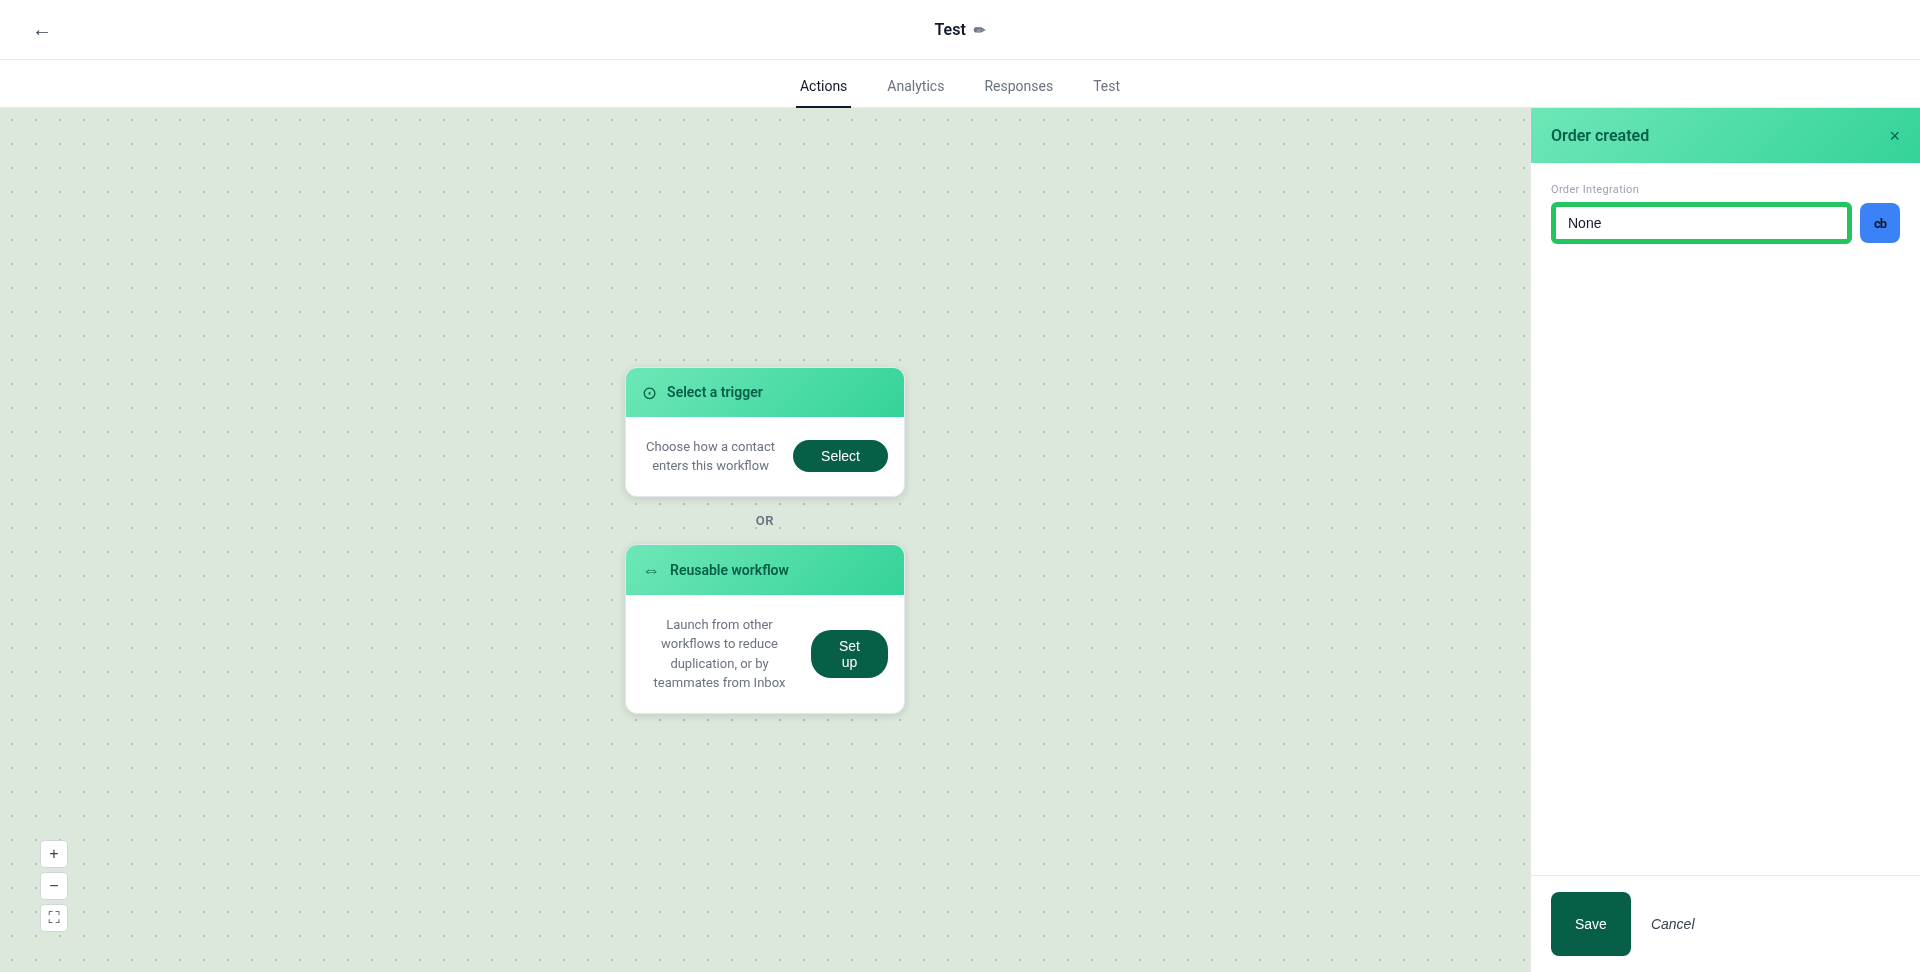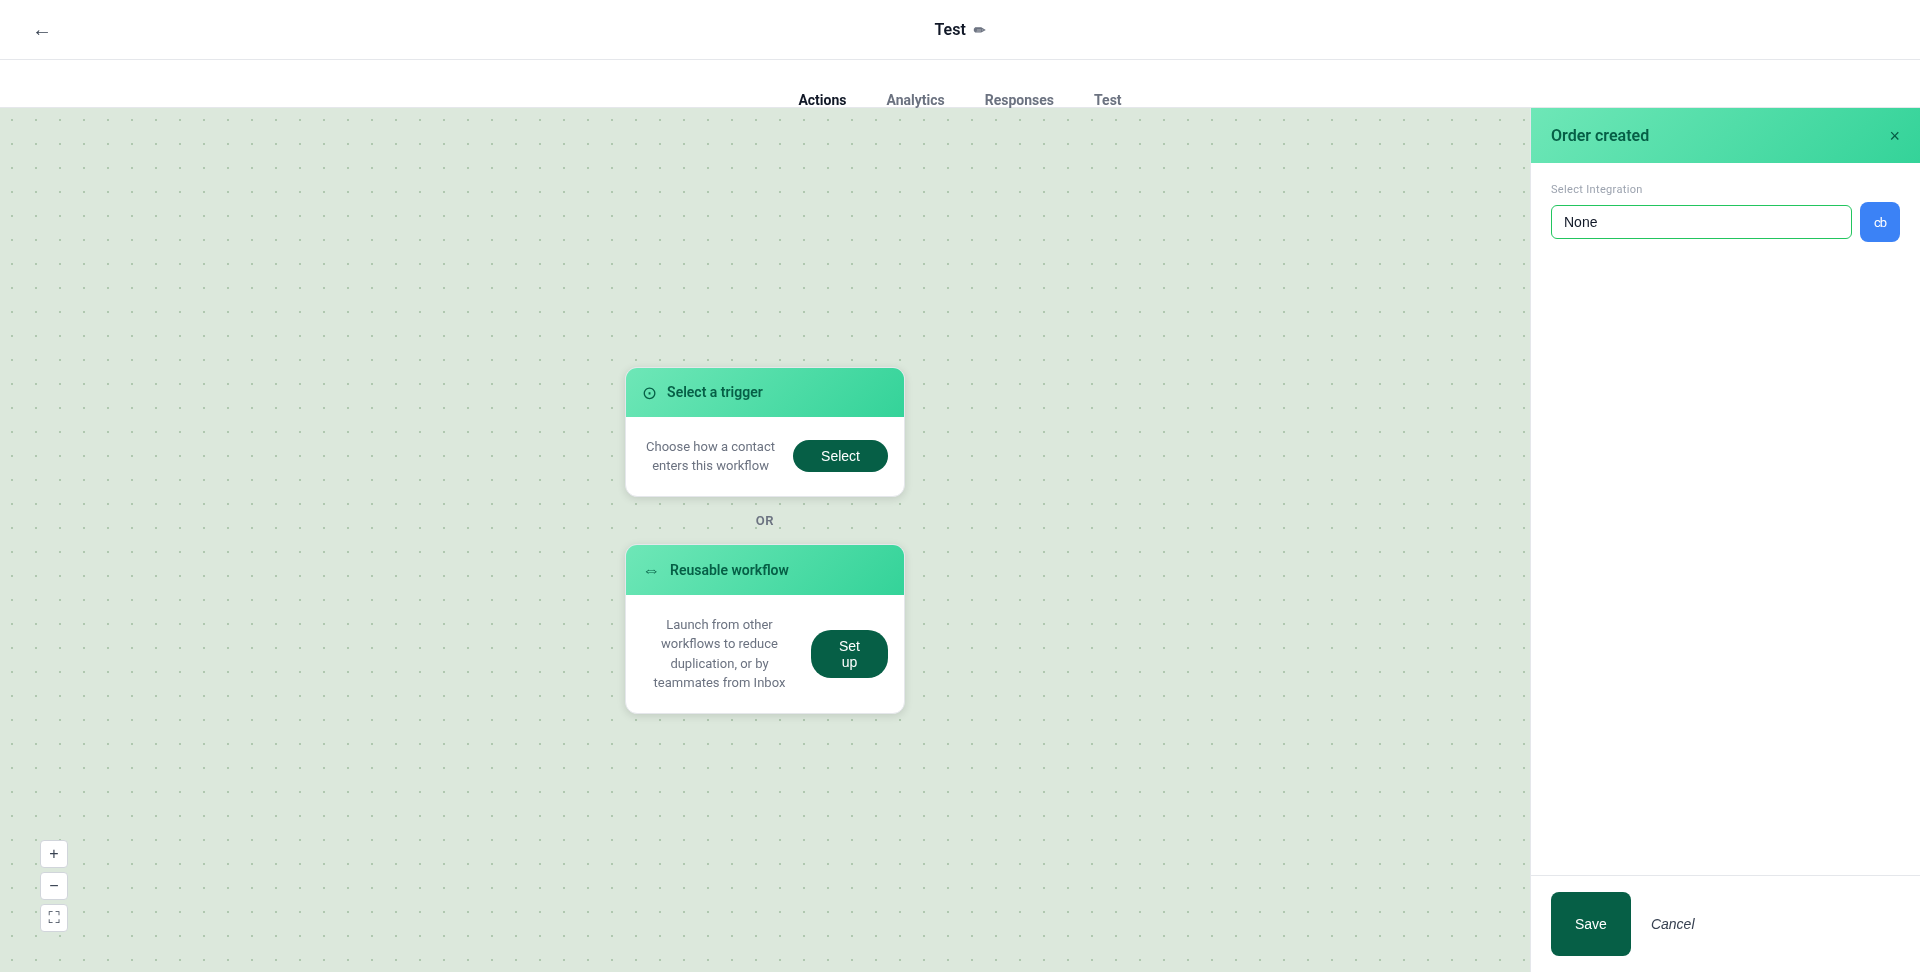--- a/index.html
+++ b/index.html
@@ -50,26 +50,26 @@
       display: flex;
       align-items: flex-end;
       justify-content: center;
       gap: 32px;
       padding: 0 24px;
       flex-shrink: 0;
     }
     .tab {
       padding: 12px 4px;
       font-size: 14px;
-      font-weight: 700;
+      font-weight: 400;
       color: #6b7280;
       cursor: pointer;
       border-bottom: 2px solid transparent;
       position: relative;
-      top: 15px;
+      top: 1px;
     }
     .tab.active {
       color: #111827;
       border-bottom: 2px solid #111827;
     }
 
     
     .main {
       display: flex;
       flex: 1;
@@ -220,38 +220,38 @@
     .panel-field {
       margin-bottom: 20px;
     }
     .panel-input-row {
       display: flex;
       align-items: center;
       gap: 8px;
     }
     .panel-input {
       flex: 1;
-      border: 1px solid #22c55e;
+      border: 5px solid #22c55e;
       border-radius: 6px;
       padding: 8px 12px;
       font-size: 14px;
       color: #111827;
       outline: none;
     }
     .cb-logo {
       width: 40px;
       height: 40px;
       background: #3b82f6;
       border-radius: 8px;
       display: flex;
       align-items: center;
       justify-content: center;
-      color: #ffffff;
+      color: #0f172a;
       font-size: 13px;
-      font-weight: 400;
+      font-weight: 700;
       letter-spacing: -1px;
       flex-shrink: 0;
     }
 
     
     .panel-footer {
       padding: 16px 20px;
       border-top: 1px solid #e5e7eb;
       display: flex;
       align-items: center;
@@ -335,21 +335,21 @@
     </div>
   </div>
 
   <div class="right-panel">
     <div class="panel-header">
       <span class="panel-title">Order created</span>
       <button class="panel-close">×</button>
     </div>
     <div class="panel-body">
       <div class="panel-field">
-        <label>Select Integration</label>
+        <label>Order Integration</label>
         <div class="panel-input-row">
           <input class="panel-input" type="text" value="None" style="">
           <div class="cb-logo">cb</div>
         </div>
       </div>
     </div>
     <div class="panel-footer">
       <button class="btn-save">Save</button>
       <button class="btn-cancel">Cancel</button>
     </div>

